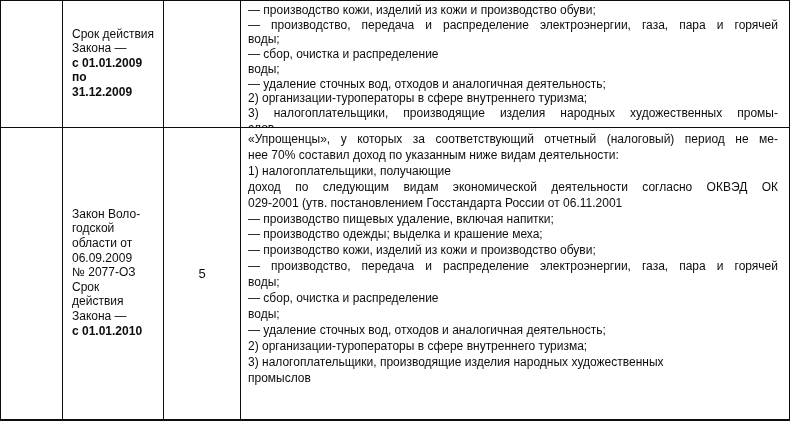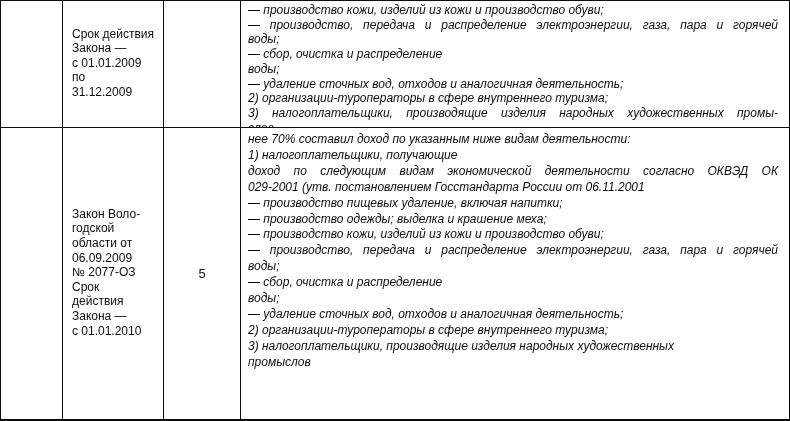--- a/index.html
+++ b/index.html
@@ -38,33 +38,32 @@
 
   .law {
     display: flex;
     flex-direction: column;
     justify-content: center;
     padding: 2px 4px 4px 9px;
     font-size: 12px;
     line-height: 14.6px;
   }
   .law-line { white-space: nowrap; }
-  .law-line.b { font-weight: normal; }
+  .law-line.b { font-weight: bold; }
 
   .rate {
     display: flex;
     align-items: center;
     justify-content: center;
     font-size: 13px;
   }
 
   .desc {
     padding: 2px 11px 8px 7px;
     font-size: 12px;
-    font-style: italic;
   }
   .r0.desc .desc-line { line-height: 14.7px; }
   .r1.desc { padding-top: 4px; }
   .r1.desc .desc-line { line-height: 15.9px; }
   .desc-line { text-align: left; }
   .desc-line.j {
     text-align: justify;
     text-align-last: justify;
   }
 </style>
@@ -104,20 +103,21 @@
         <div class="law-line">№ 2077-ОЗ</div>
         <div class="law-line">Срок</div>
         <div class="law-line">действия</div>
         <div class="law-line">Закона —</div>
         <div class="law-line b">с 01.01.2010</div>
       </div>
       <div class="cell c2 rate r1">
         <div>5</div>
       </div>
       <div class="cell c3 desc r1">
+        <div class="desc-line j">«Упрощенцы», у которых за соответствующий отчетный (налоговый) период не ме-</div>
         <div class="desc-line">нее 70% составил доход по указанным ниже видам деятельности:</div>
         <div class="desc-line">1) налогоплательщики, получающие</div>
         <div class="desc-line j">доход по следующим видам экономической деятельности согласно ОКВЭД ОК</div>
         <div class="desc-line">029-2001 (утв. постановлением Госстандарта России от 06.11.2001</div>
         <div class="desc-line">— производство пищевых удаление, включая напитки;</div>
         <div class="desc-line">— производство одежды; выделка и крашение меха;</div>
         <div class="desc-line">— производство кожи, изделий из кожи и производство обуви;</div>
         <div class="desc-line j">— производство, передача и распределение электроэнергии, газа, пара и горячей</div>
         <div class="desc-line">воды;</div>
         <div class="desc-line">— сбор, очистка и распределение</div>

